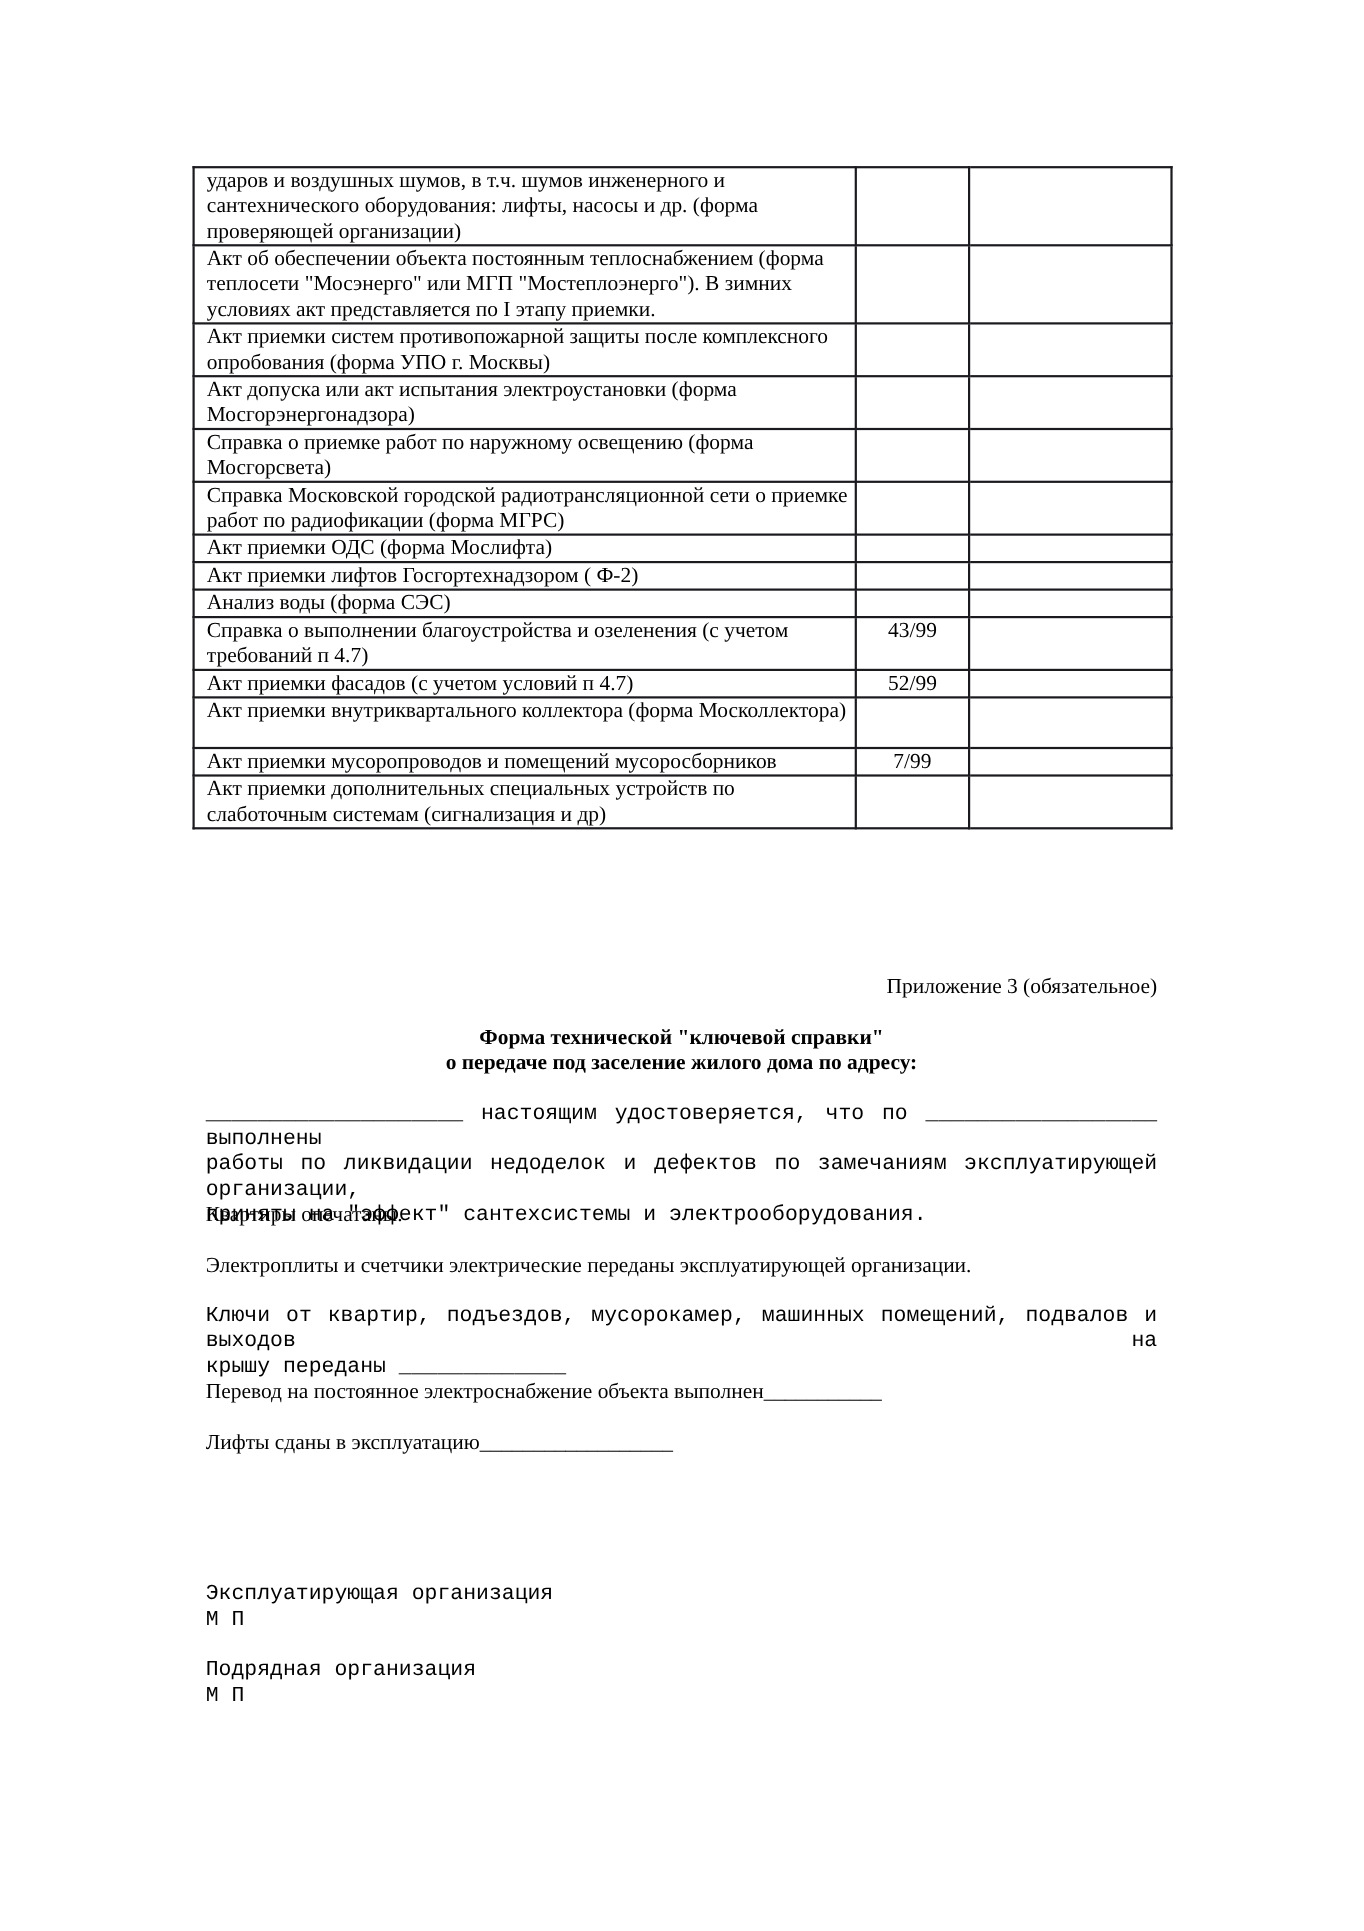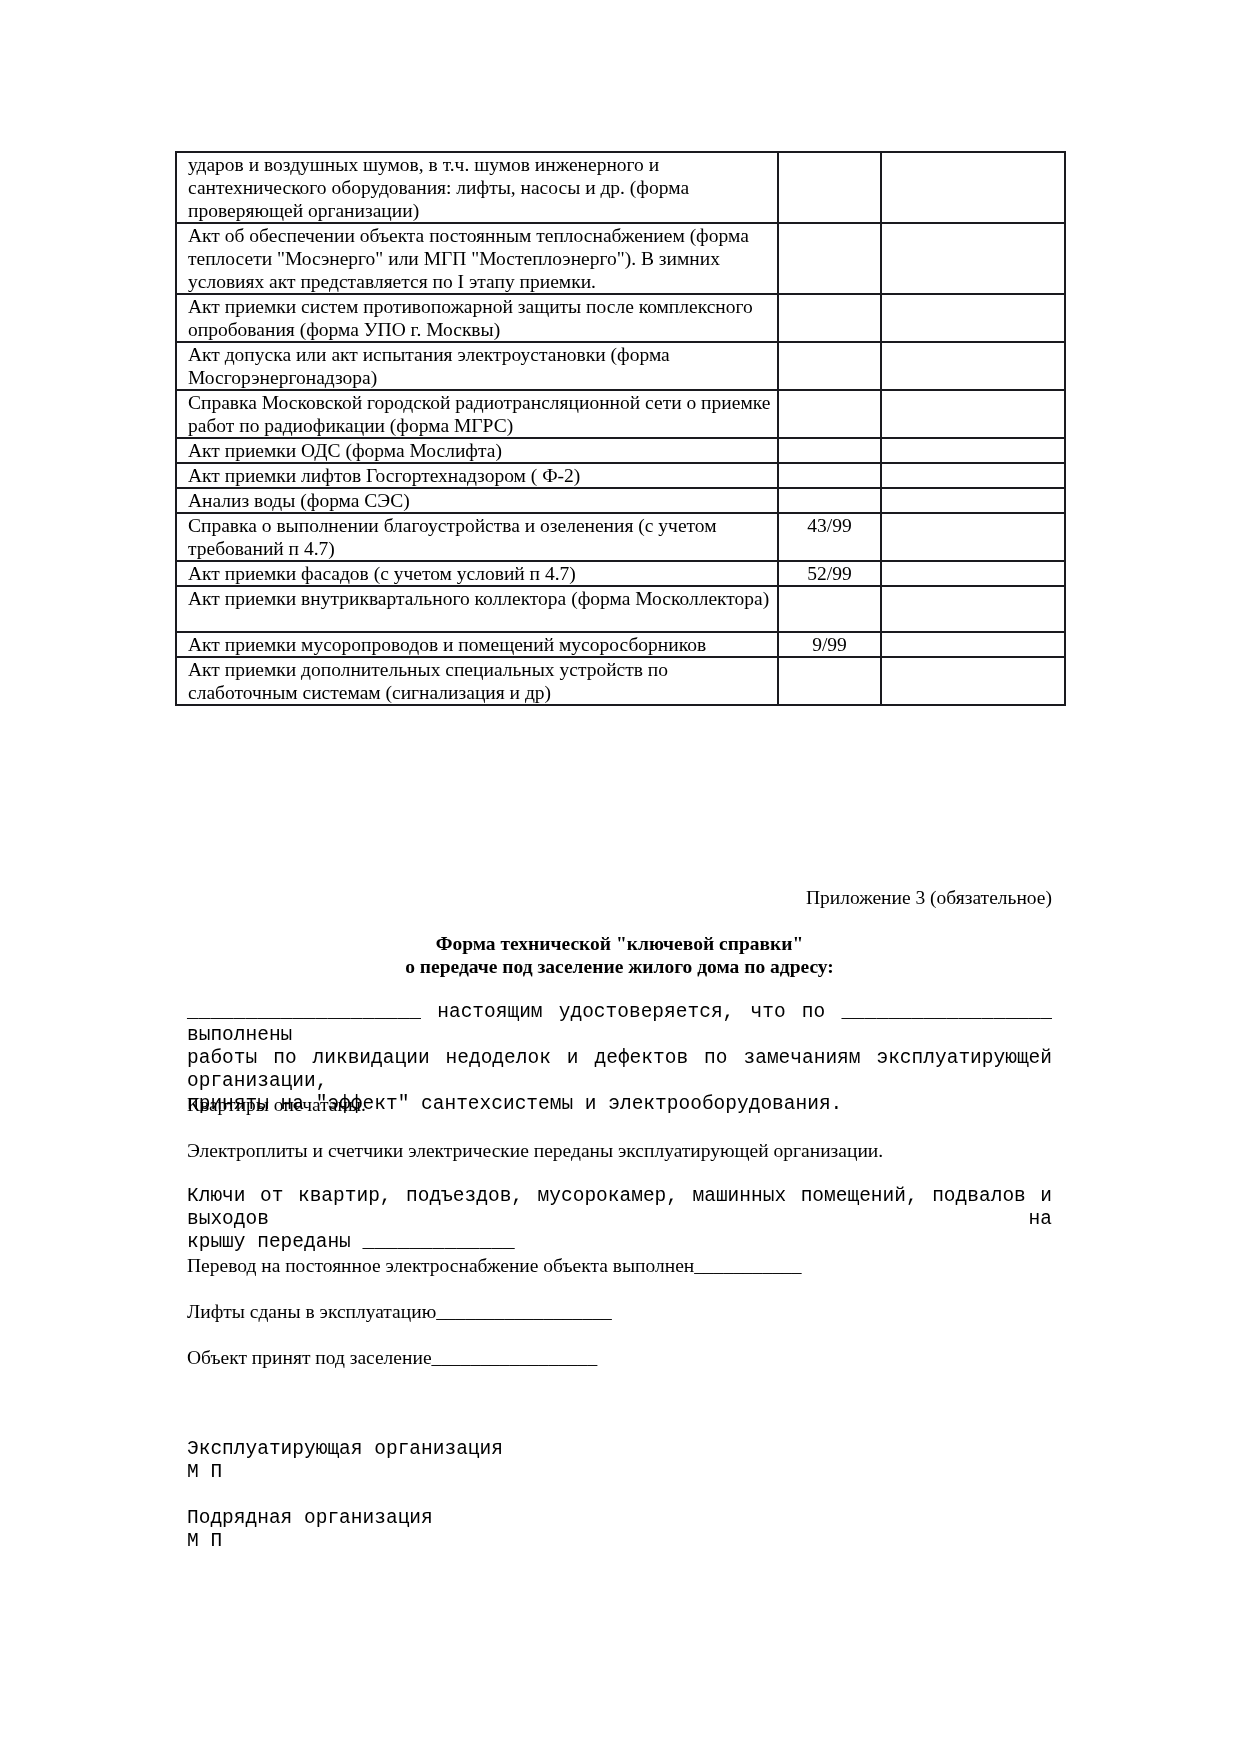--- a/index.html
+++ b/index.html
@@ -63,20 +63,25 @@
         <td style="height:44px">Акт приемки систем противопожарной защиты после комплексного опробования (форма УПО г. Москвы)</td>
         <td class="num"></td>
         <td></td>
       </tr>
       <tr>
         <td style="height:44px">Акт допуска или акт испытания электроустановки (форма Мосгорэнергонадзора)</td>
         <td class="num"></td>
         <td></td>
       </tr>
       <tr>
+        <td style="height:44px">Справка о приемке работ по наружному освещению (форма Мосгорсвета)</td>
+        <td class="num"></td>
+        <td></td>
+      </tr>
+      <tr>
         <td style="height:44px">Справка Московской городской радиотрансляционной сети о приемке работ по радиофикации (форма МГРС)</td>
         <td class="num"></td>
         <td></td>
       </tr>
       <tr>
         <td style="height:22px">Акт приемки ОДС (форма Мослифта)</td>
         <td class="num"></td>
         <td></td>
       </tr>
       <tr>
@@ -99,21 +104,21 @@
         <td class="num">52/99</td>
         <td></td>
       </tr>
       <tr>
         <td style="height:44px">Акт приемки внутриквартального коллектора (форма Москоллектора)</td>
         <td class="num"></td>
         <td></td>
       </tr>
       <tr>
         <td style="height:22px">Акт приемки мусоропроводов и помещений мусоросборников</td>
-        <td class="num">9/99</td>
+        <td class="num">7/99</td>
         <td></td>
       </tr>
       <tr>
         <td style="height:44px">Акт приемки дополнительных специальных устройств по слаботочным системам (сигнализация и др)</td>
         <td class="num"></td>
         <td></td>
       </tr>
     </tbody>
   </table>
 
@@ -133,21 +138,20 @@
   <div class="p" style="top:1093px">Квартиры опечатаны.</div>
   <div class="p" style="top:1139px">Электроплиты и счетчики электрические переданы эксплуатирующей организации.</div>
 
   <div class="p" style="top:1185px">
     <span class="line j">Ключи от квартир, подъездов, мусорокамер, машинных помещений, подвалов и выходов на</span>
     <span class="line">крышу переданы _____________</span>
   </div>
 
   <div class="p" style="top:1254px">Перевод на постоянное электроснабжение объекта выполнен___________</div>
   <div class="p" style="top:1300px">Лифты сданы в эксплуатацию__________________</div>
-  <div class="p" style="top:1346px">Объект принят под заселение_________________</div>
 
 
   <div class="p" style="top:1438px">
     <span class="line">Эксплуатирующая организация</span>
     <span class="line">М П</span>
   </div>
 
   <div class="p" style="top:1507px">
     <span class="line">Подрядная организация</span>
     <span class="line">М П</span>

